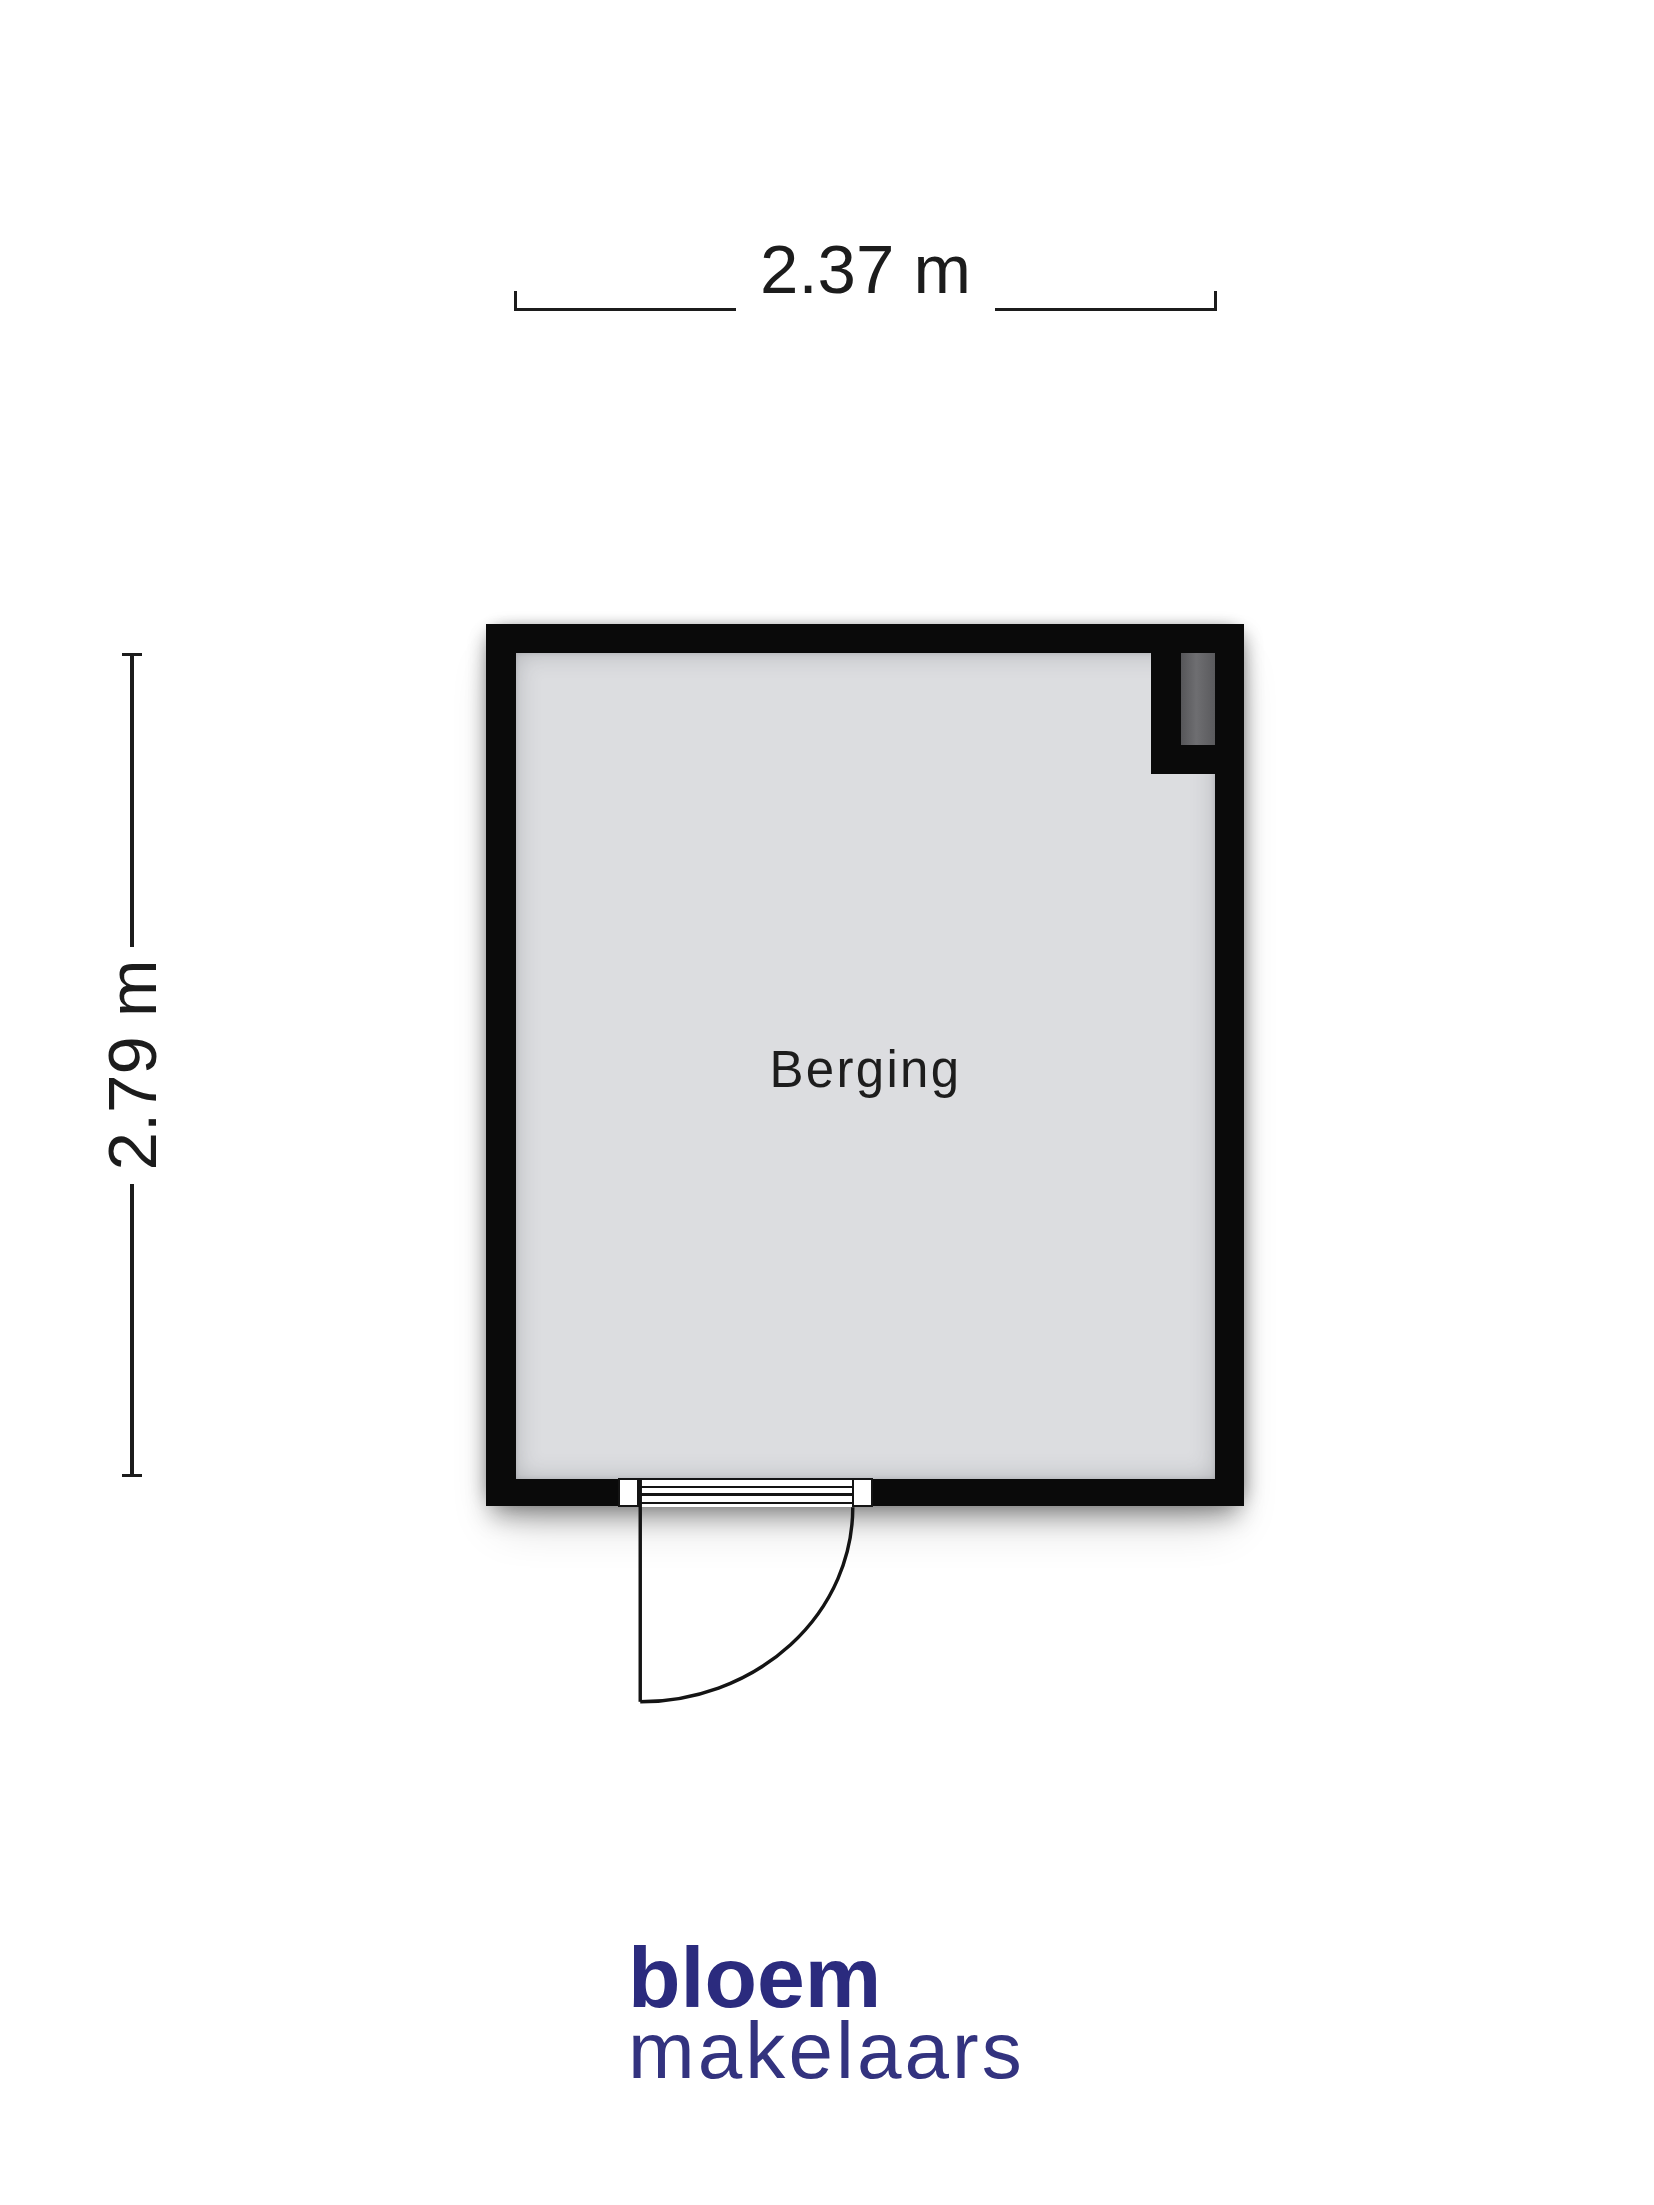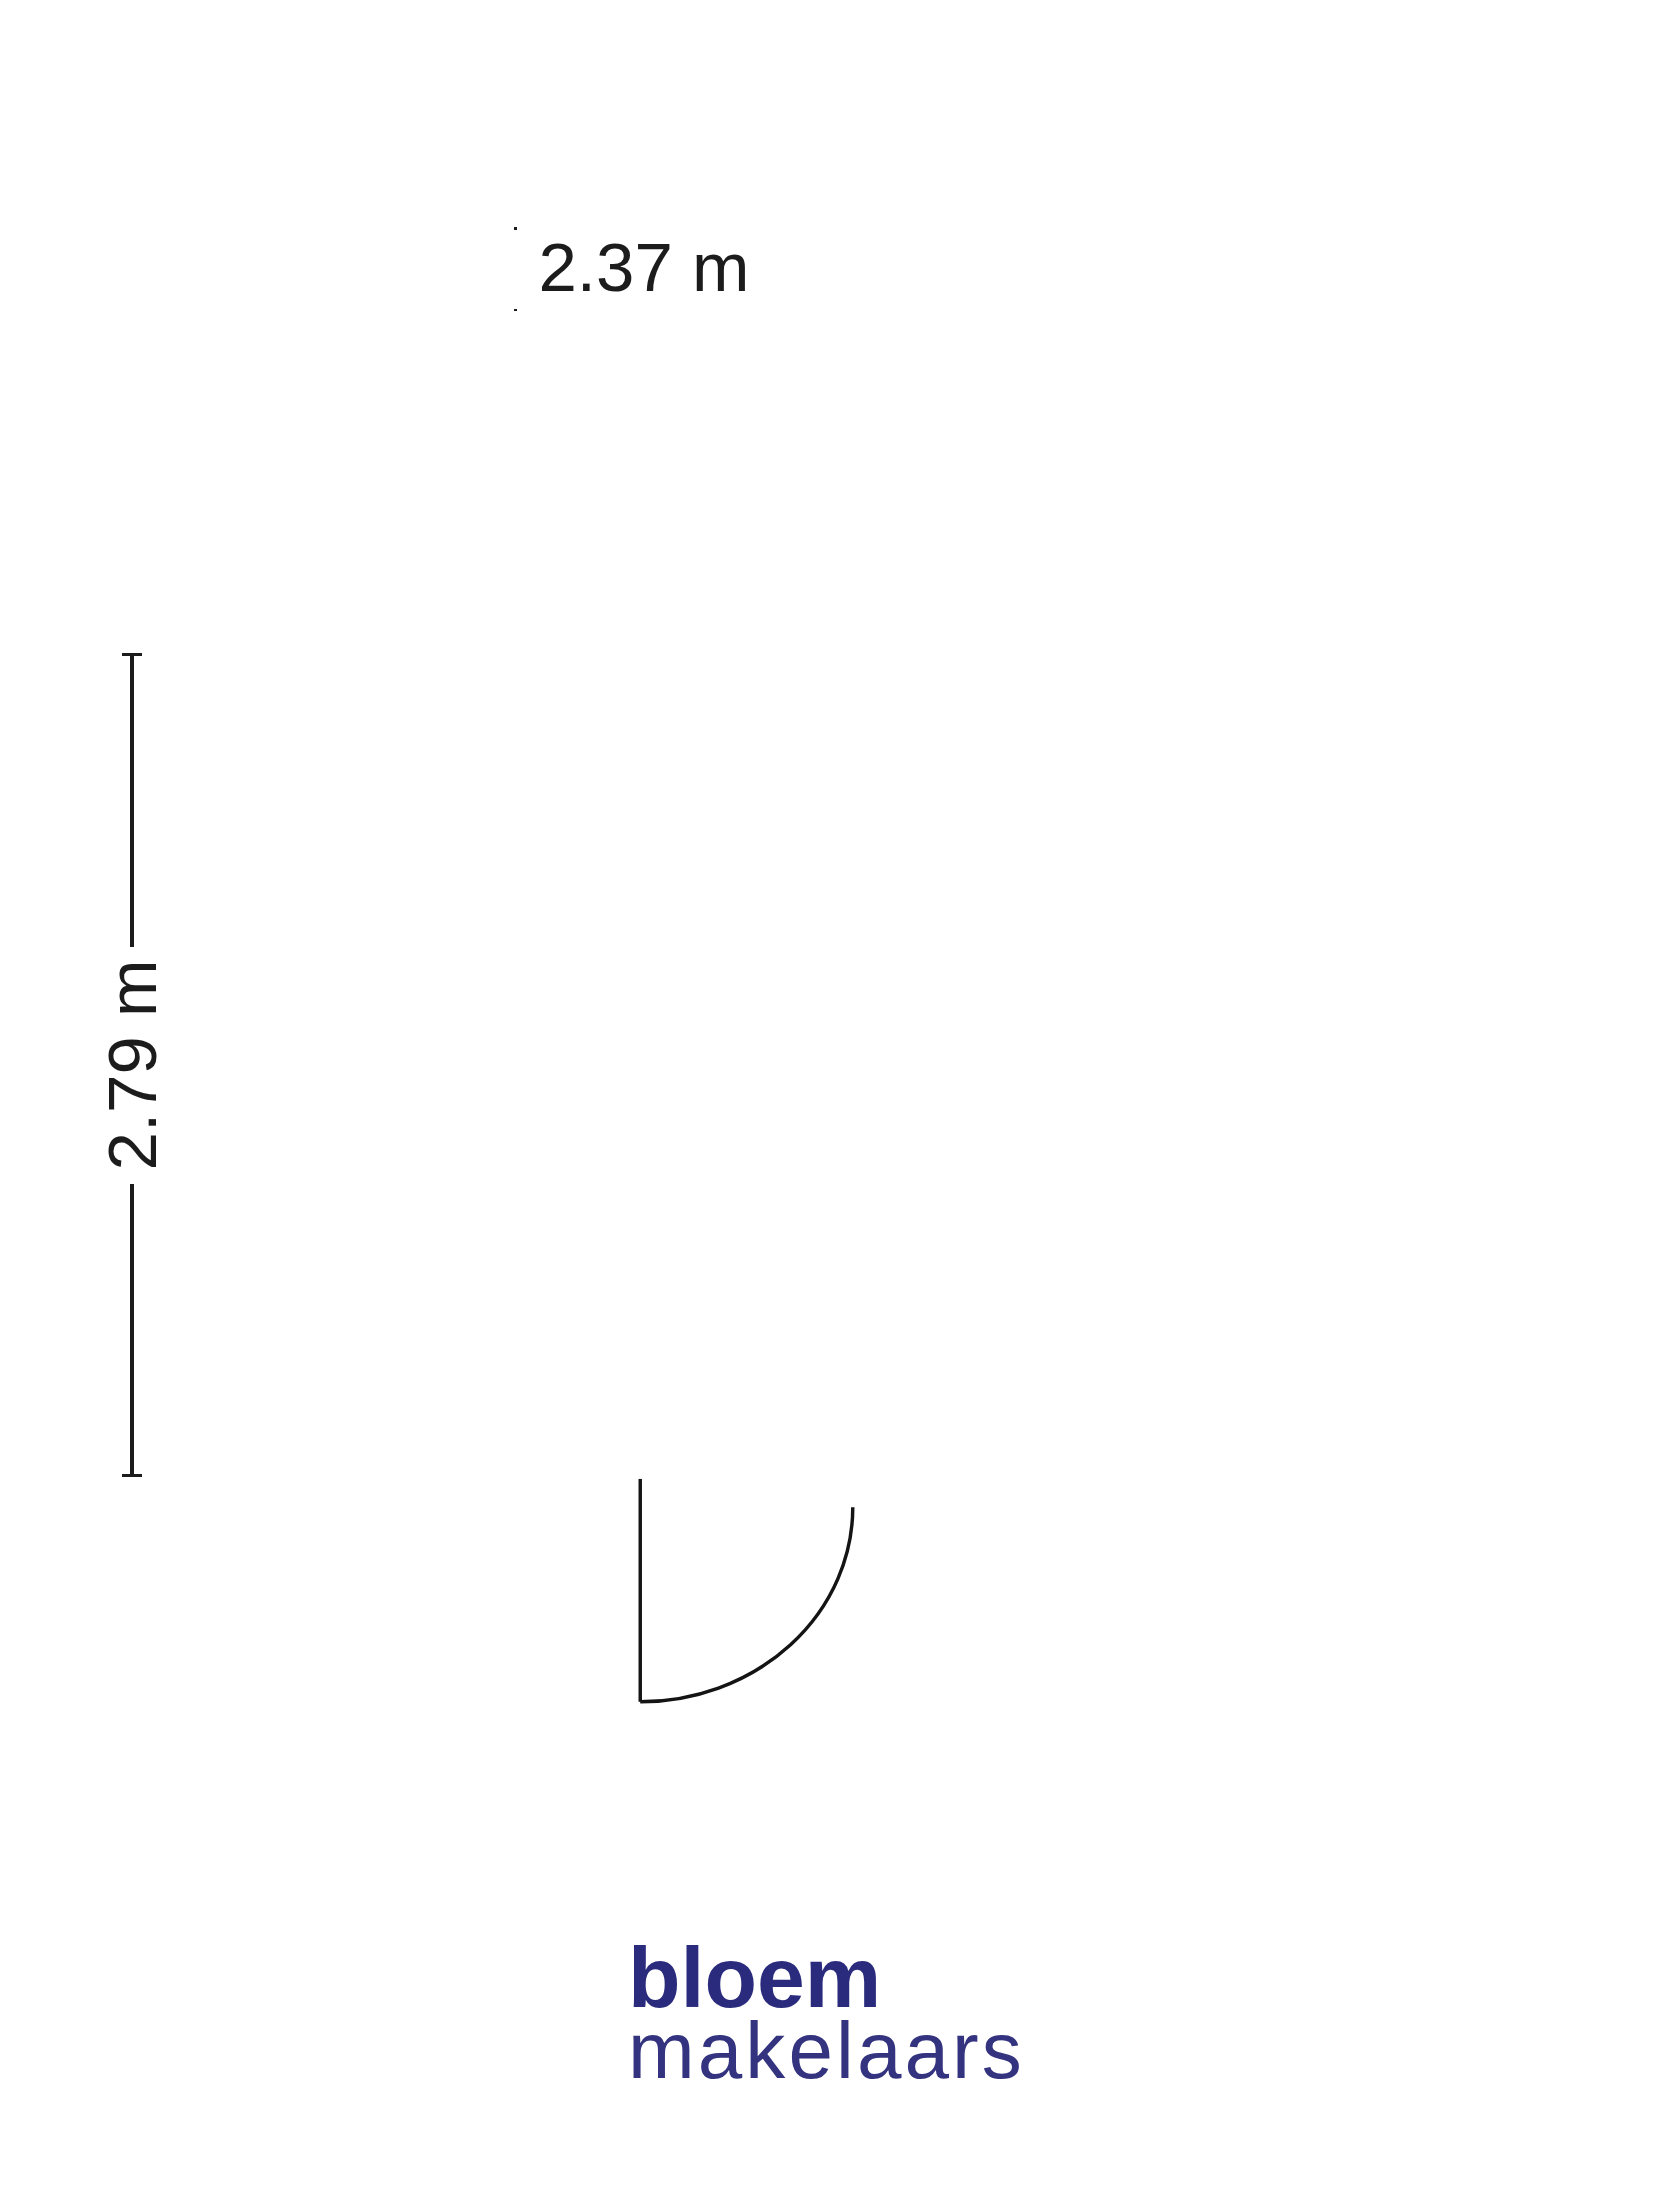--- a/index.html
+++ b/index.html
@@ -8,21 +8,21 @@
     position: relative;
     background: var(--background, #ffffff);
     font-family: "Liberation Sans", sans-serif;
     overflow: hidden;
   }
   .canvas { position: absolute; inset: 0; }
 
   
   .dim-h {
     position: absolute; left: 514px; top: 227px; width: 703px; height: 84px;
-    display: flex; align-items: flex-start; flex-direction: column;
+    display: flex; align-items: flex-end;
   }
   .dim-h .tick { width: 3.1px; height: 20px; background: var(--ink, #1c1c1c); }
   .dim-h .dline { flex: 1; height: 3.1px; background: var(--ink, #1c1c1c); }
   .dim-h .dim-label {
     font-size: 69px; color: var(--ink, #1c1c1c); margin: 0 24.5px;
     transform: translateY(-2.3px); white-space: nowrap;
   }
   .dim-v {
     position: absolute; left: 90px; top: 653px; width: 84px; height: 824px;
     display: flex; flex-direction: column; align-items: center;
@@ -123,20 +123,35 @@
   <div class="dim-v">
     <span class="tick"></span>
     <span class="dline"></span>
     <span class="label-wrap">
       <span class="dim-label">2.79 m</span>
     </span>
     <span class="dline"></span>
     <span class="tick"></span>
   </div>
 
+  <div class="room">
+    <div class="floor">
+      <span class="room-label">Berging</span>
+    </div>
+
+    <div class="shaft">
+      <div class="duct"></div>
+    </div>
+
+    <div class="door-gap">
+      <div class="threshold"></div>
+      <div class="jamb left"></div>
+      <div class="jamb right"></div>
+    </div>
+  </div>
 
   <svg class="door-svg" width="1655" height="2205" viewBox="0 0 2160 2879">
     <line x1="835.5" y1="1931" x2="835.5" y2="2222" stroke="#141414" stroke-width="4.5"></line>
     <path d="M 835.5 2222 A 278 254 0 0 0 1113 1968" fill="none" stroke="#141414" stroke-width="4.5"></path>
   </svg>
 
 
   <div class="logo">
     <div class="logo-top">bloem</div>
     <div class="logo-bottom">makelaars</div>

